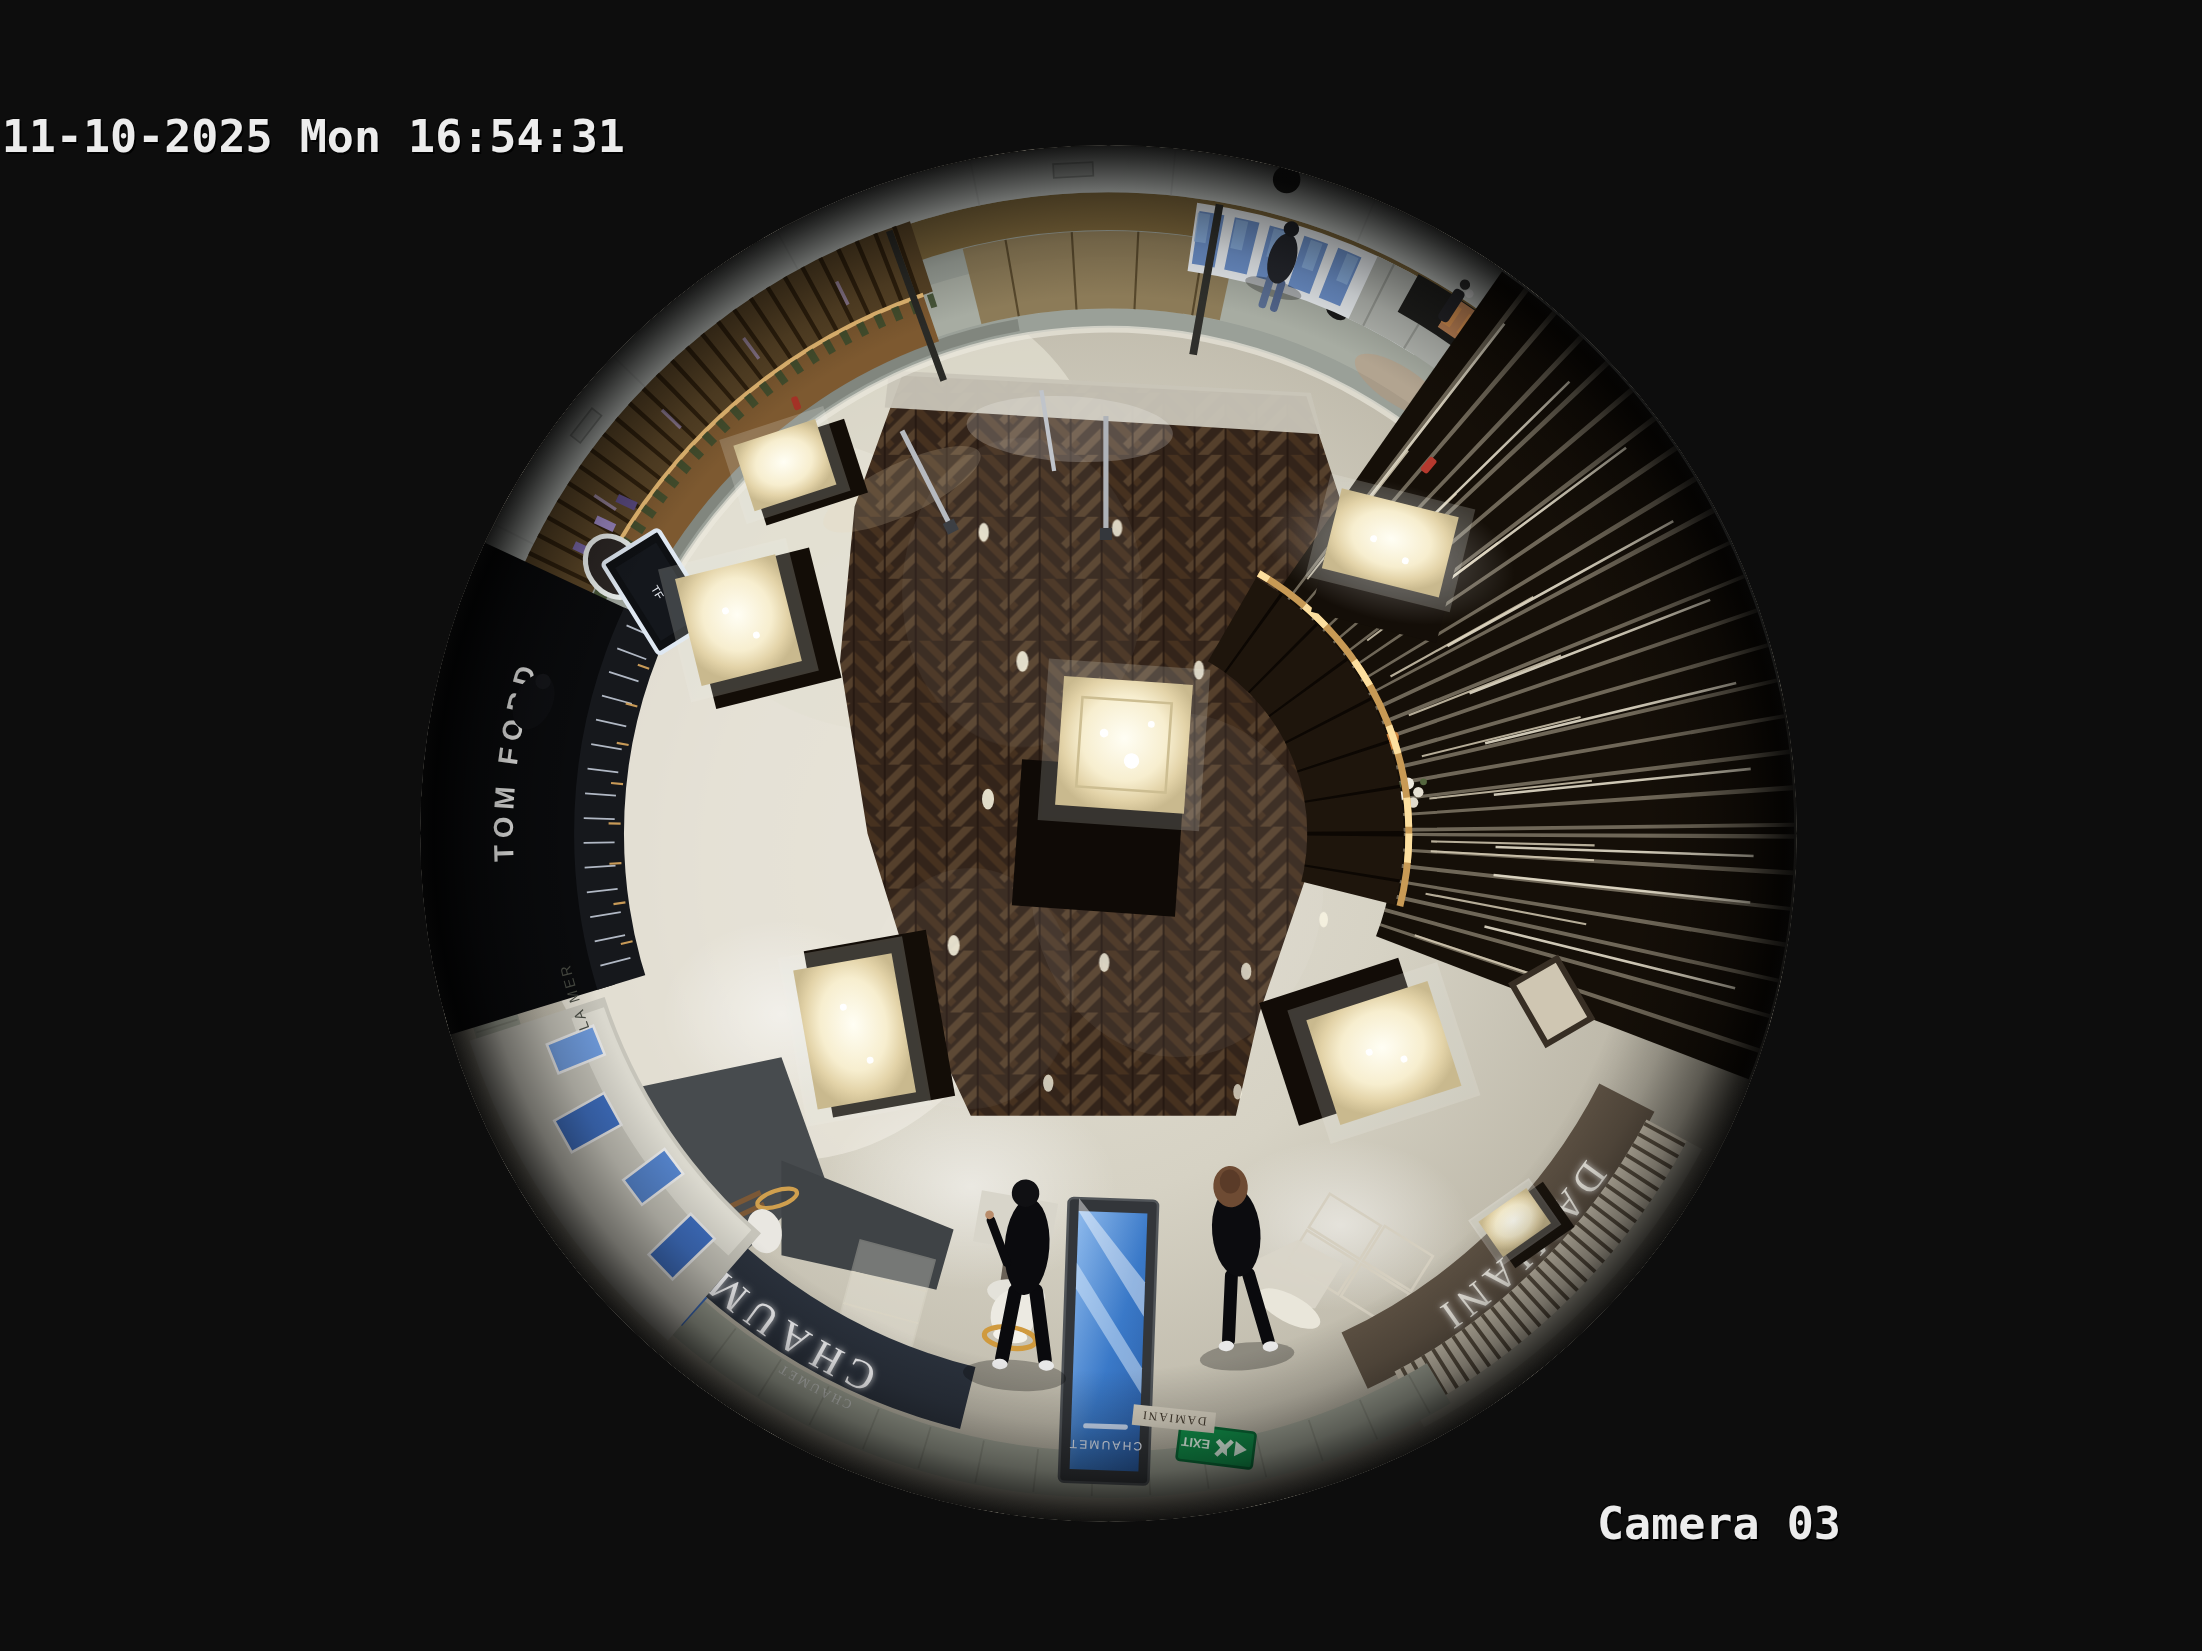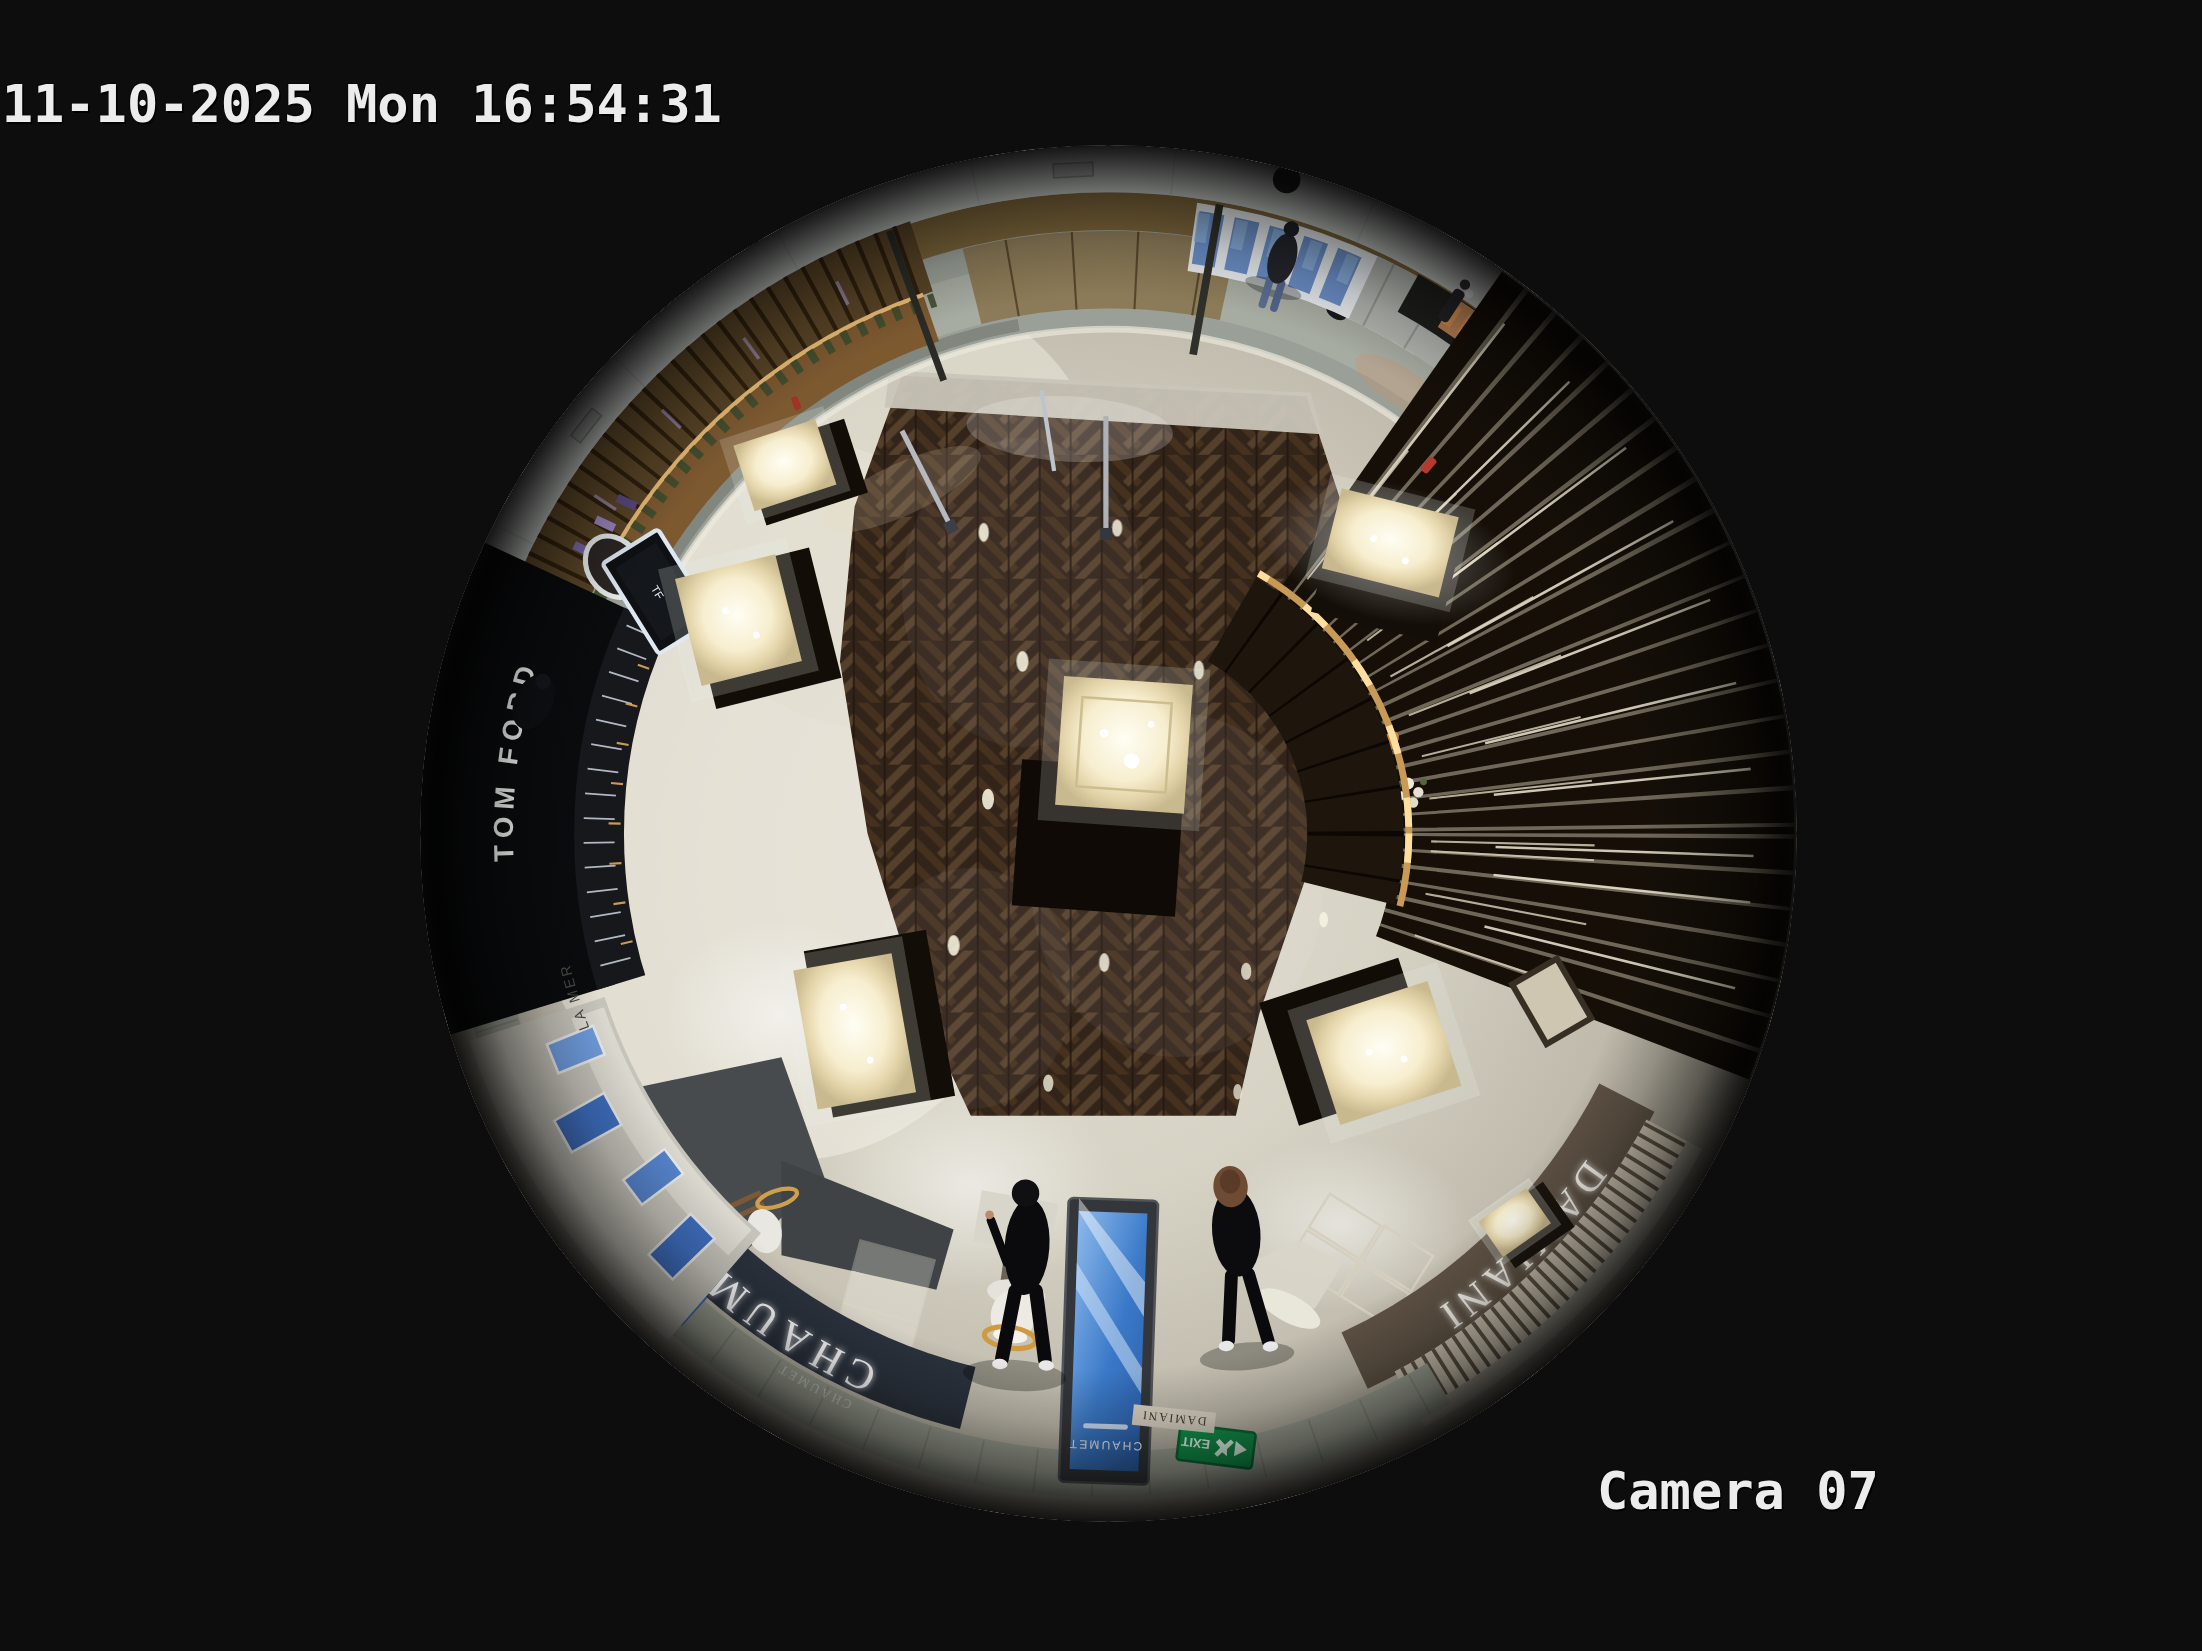--- a/index.html
+++ b/index.html
@@ -1,18 +1,18 @@
 <!DOCTYPE html>
 <html style="font-size:13.8px"><head>
 <meta charset="utf-8">
 <style>
   html,body{margin:0;padding:0;background:#0d0d0d;width:2203px;height:1652px;overflow:hidden;}
   .stage{position:relative;width:2203px;height:1652px;background:#0d0d0d;font-family:"DejaVu Sans Mono",monospace;}
-  .osd{position:absolute;color:#ececec;font-family:"DejaVu Sans Mono",monospace;font-size:52px;font-weight:bold;
-       letter-spacing:0px;text-shadow:1.7px 1.7px 0 rgba(0,0,0,.85), -0.9px -0.9px 0 rgba(0,0,0,.5);white-space:pre;}
+  .osd{position:absolute;color:#ececec;font-family:"DejaVu Sans Mono",monospace;font-size:45px;font-weight:bold;
+       letter-spacing:0px;text-shadow:1.7px 1.7px 0 rgba(0,0,0,.85), -0.9px -0.9px 0 rgba(0,0,0,.5);white-space:pre;margin-top:36px;}
   .osd-timestamp{left:1.7px;top:74px;}
   .osd-camera{left:1597px;top:1461px;}
   .fisheye{position:absolute;left:420px;top:145px;width:1377px;height:1377px;border-radius:50%;overflow:hidden;background:#141414;}
   svg text{font-family:"Liberation Serif",serif;}
   .sans{font-family:"Liberation Sans",sans-serif;}
 </style>
 </head>
 <body>
 
 <div class="stage">
@@ -463,15 +463,15 @@
           <rect x="-34" y="-25" width="68" height="50" fill="url(#caseGlow)"></rect>
         </g>
       </g>
 
       <circle cx="800" cy="800" r="800" fill="url(#vig)"></circle>
     </g>
   </svg>
   </div>
 
   <div class="osd osd-timestamp">11-10-2025 Mon 16:54:31</div>
-  <div class="osd osd-camera">Camera 07</div>
+  <div class="osd osd-camera">Camera 03</div>
 </div>
 
 
 </body></html>

